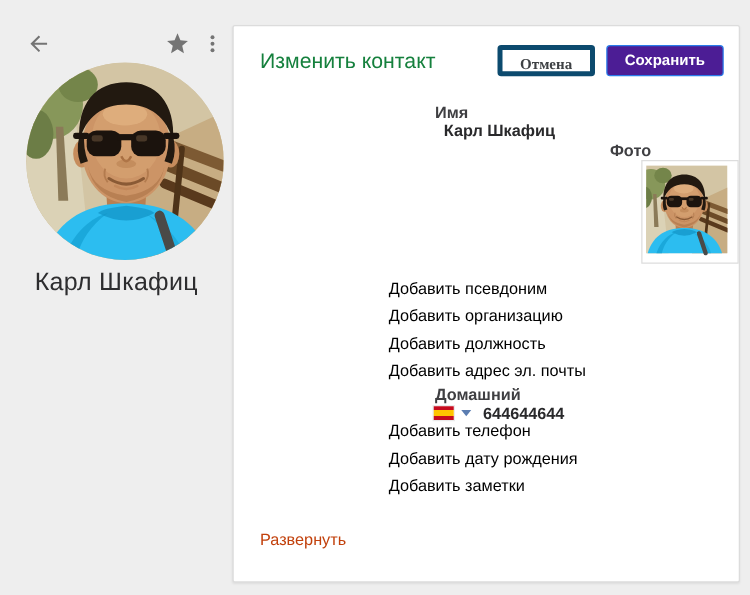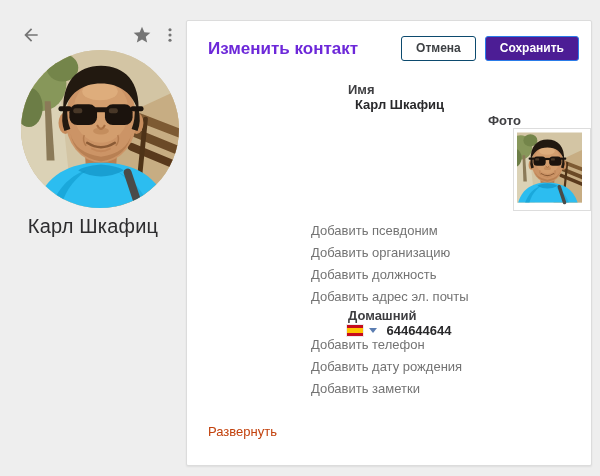--- a/index.html
+++ b/index.html
@@ -33,47 +33,47 @@
     text-align:center; font-size:20px; color:#2d2d2f; letter-spacing:0.2px;
   }
 
   
   .card {
     position:absolute; left:186px; top:20px; width:406px; height:446px;
     background:#ffffff; border:1px solid #dcdcdc; border-radius:2px;
     box-shadow:0 1px 2px rgba(0,0,0,0.07);
   }
   .card-header { display:flex; align-items:center; padding:15px 12px 0 21px; }
-  .card-title { flex:1; font-size:17px; font-weight:700; color:#6d28d9; }
+  .card-title { flex:1; font-size:17px; font-weight:400; color:#15803d; }
   .btn {
     font-family:"Liberation Sans", sans-serif;
     font-size:12px; font-weight:bold; border-radius:3px;
     height:25px; line-height:23px; padding:0 14px; cursor:pointer;
   }
-  .btn-cancel { background:#ffffff; border:1px solid #0c4a6e; color:#3e4144; margin-right:9px; }
+  .btn-cancel { background:#ffffff; border:4px solid #0c4a6e; color:#3e4144; margin-right:9px;font-family:Liberation Serif, serif; }
   .btn-save   { background:#4c1d95; border:1px solid #2a7ce9; color:#ffffff; }
 
   .form { padding-left:21px; }
   .frow { display:flex; align-items:center;flex-direction:column; }
   .lbl { width:103px; flex:none; font-size:13px; font-weight:bold; color:#3f3f42; }
   .val { font-size:13px; font-weight:bold; color:#29292b; }
 
   .row-name  { margin-top:21px; height:20px; cursor:text; }
   .row-photo { margin-top:6px; align-items:flex-end; }
   .lbl-photo { padding-top:5px; }
   .photo-frame {
     width:78px; height:83px; background:#fff;
     border:1px solid #dddddd; padding:3px; cursor:pointer;
   }
   .photo-frame svg { display:block; }
 
   .ph-group-top { margin-top:9px; }
   .ph {
     margin-left:103px; height:22px; line-height:22px;
-    font-size:13px; color:#737373; cursor:pointer;
+    font-size:13px; color:#000000; cursor:pointer;
   }
   .row-phone { height:26px; }
   .phone-cell { display:flex; align-items:center; cursor:pointer; }
   .flag {
     width:16px; height:11px; display:inline-block;
     background:linear-gradient(#c60b1e 0 27%, #ffc400 27% 73%, #c60b1e 73% 100%);
     box-shadow:0 0 0 1px rgba(0,0,0,0.08);
   }
   .caret {
     width:0; height:0; display:inline-block;

